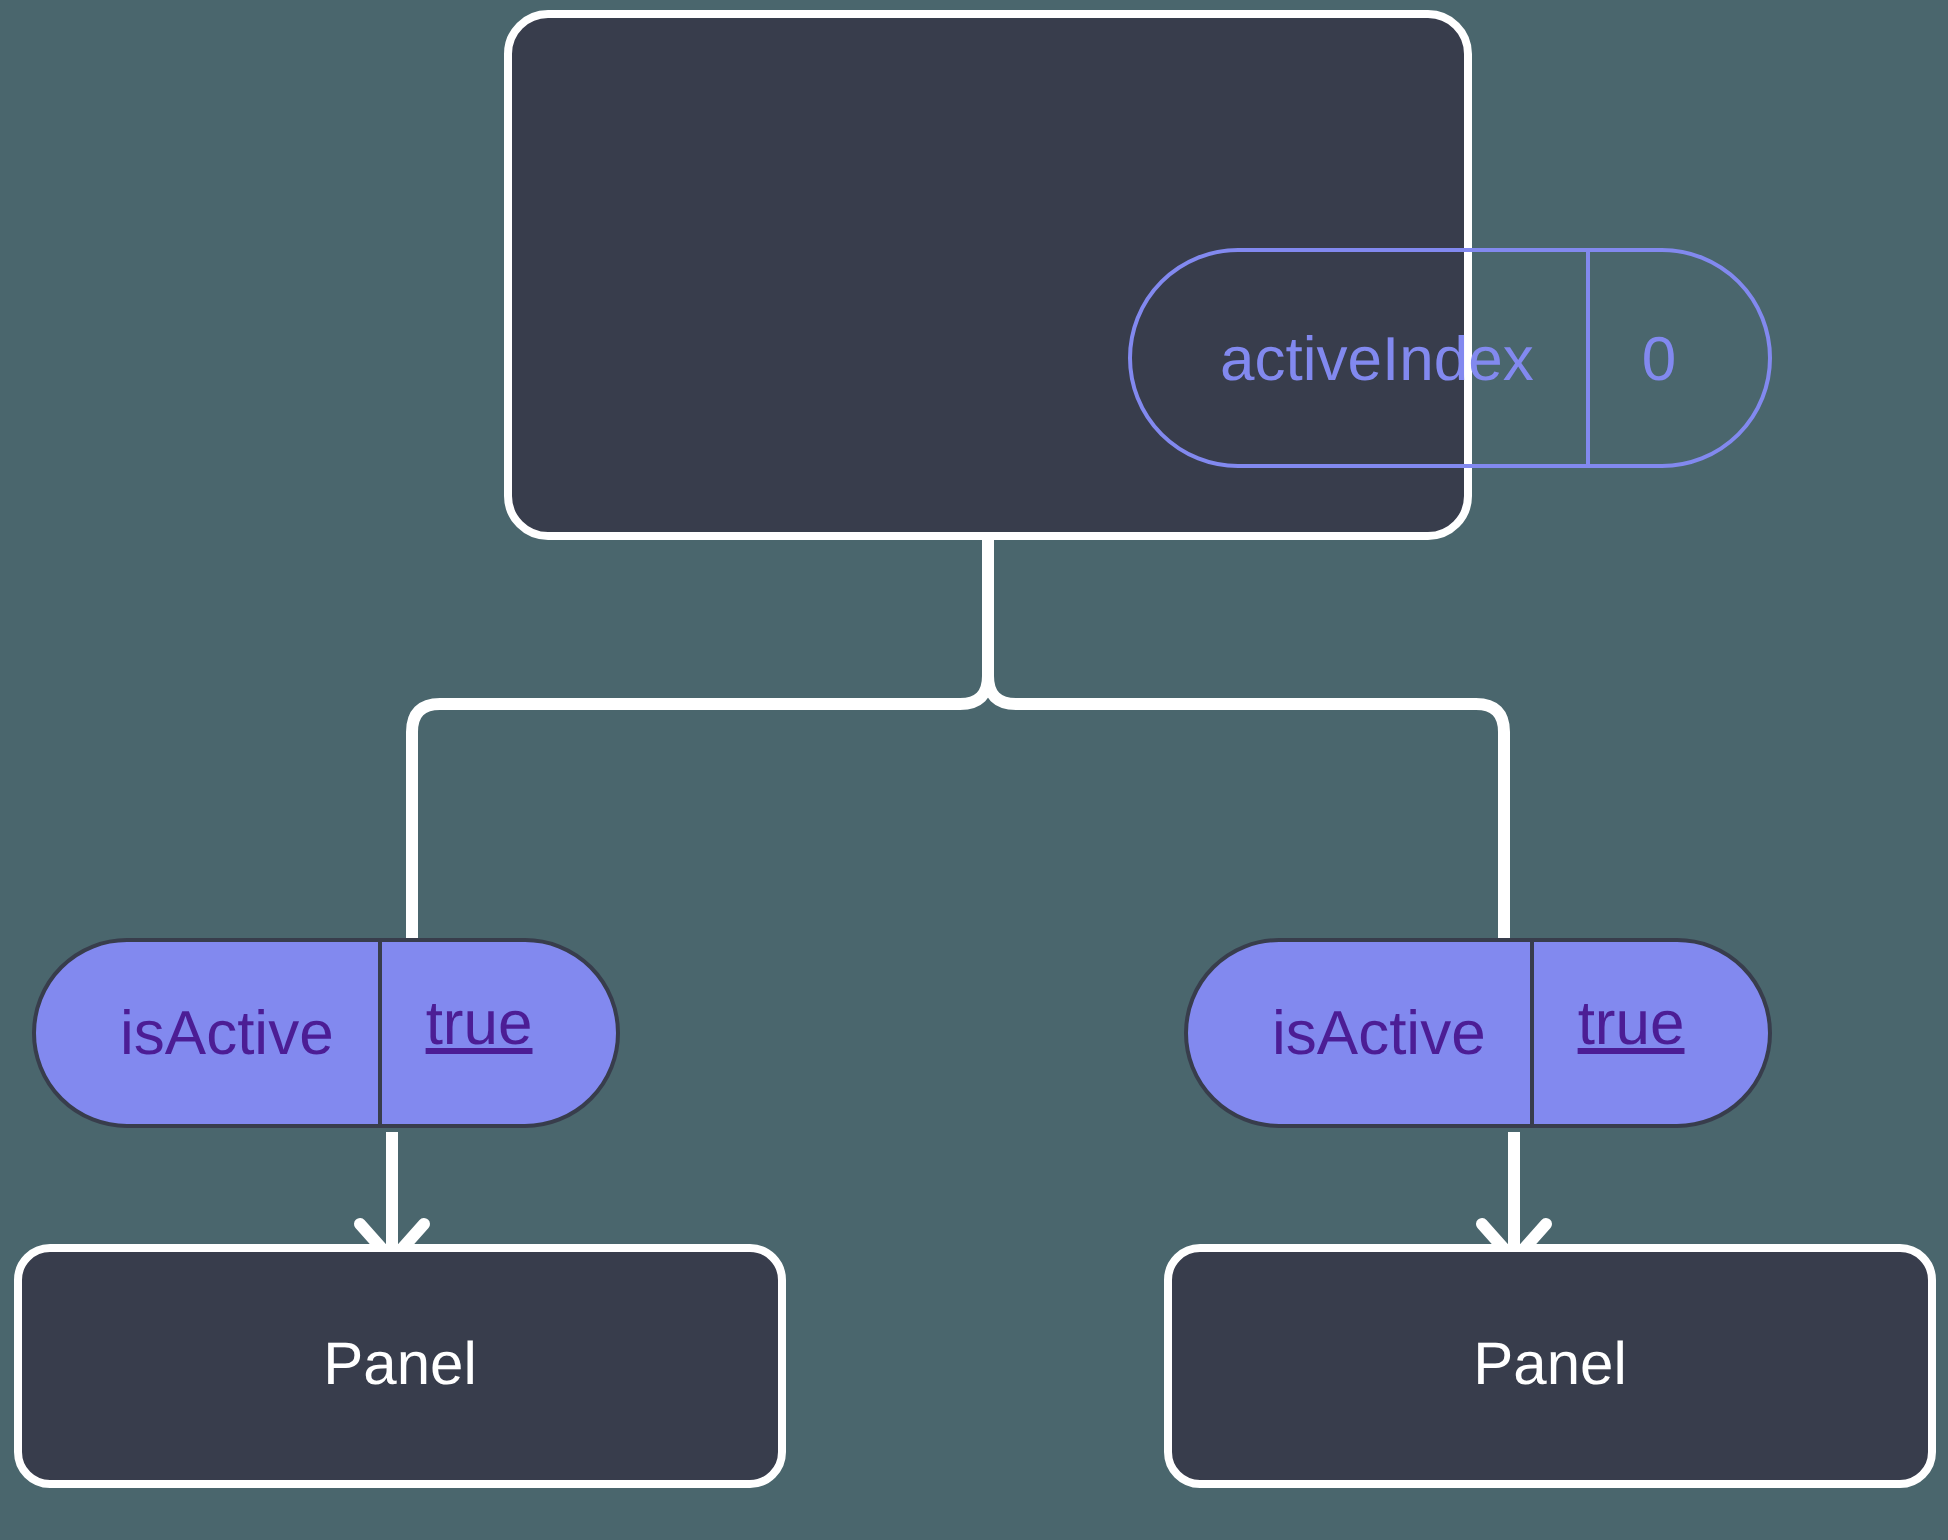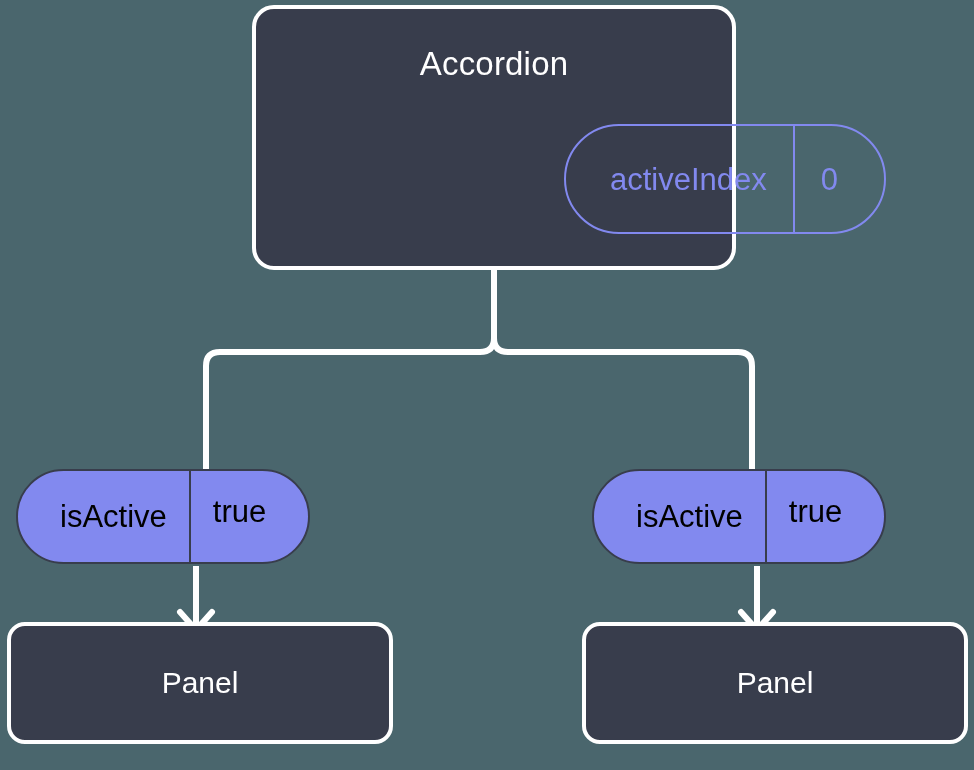--- a/index.html
+++ b/index.html
@@ -111,29 +111,30 @@
   }
 
   
   .pill.filled {
     background: #8289ef;
     border: 2px solid #383d4c;
     height: 95px;
   }
   .pill.filled .pill-key,
   .pill.filled .pill-val {
-    color: #000000;
+    color: #4c1d95;
     font-size: 31px;
   }
   .pill.filled .pill-key {
     padding: 0 22px 0 42px;
     border-right: 2px solid #383d4c;
   }
   .pill.filled .pill-val {
     padding: 0 42px 10px 22px;
+    text-decoration: underline;
   }
   #pill-isactive-true  { left: 16px;  top: 469px; }
   #pill-isactive-false { left: 592px; top: 469px; }
 </style>
 </head>
 <body>
 
 <div id="stage">
 
   <svg id="connectors" viewBox="0 0 974 770" xmlns="http://www.w3.org/2000/svg">
@@ -151,21 +152,20 @@
              L 206 470" fill="none" stroke="#ffffff" stroke-width="6" stroke-linecap="round" stroke-linejoin="round"></path>
 
     <path d="M 196 566 L 196 630" fill="none" stroke="#ffffff" stroke-width="6" stroke-linecap="butt"></path>
     <path d="M 180 612 L 196 630 L 212 612" fill="none" stroke="#ffffff" stroke-width="6" stroke-linecap="round" stroke-linejoin="round"></path>
 
     <path d="M 757 566 L 757 630" fill="none" stroke="#ffffff" stroke-width="6" stroke-linecap="butt"></path>
     <path d="M 741 612 L 757 630 L 773 612" fill="none" stroke="#ffffff" stroke-width="6" stroke-linecap="round" stroke-linejoin="round"></path>
   </svg>
 
   <div id="accordion-box" class="node-box">
-    <div class="node-title">Accordion</div>
 
     <div id="pill-activeindex" class="pill outlined">
       <span class="pill-key">activeIndex</span>
       <span class="pill-val">0</span>
     </div>
   </div>
 
   <div id="pill-isactive-true" class="pill filled">
     <span class="pill-key">isActive</span>
     <span class="pill-val">true</span>

